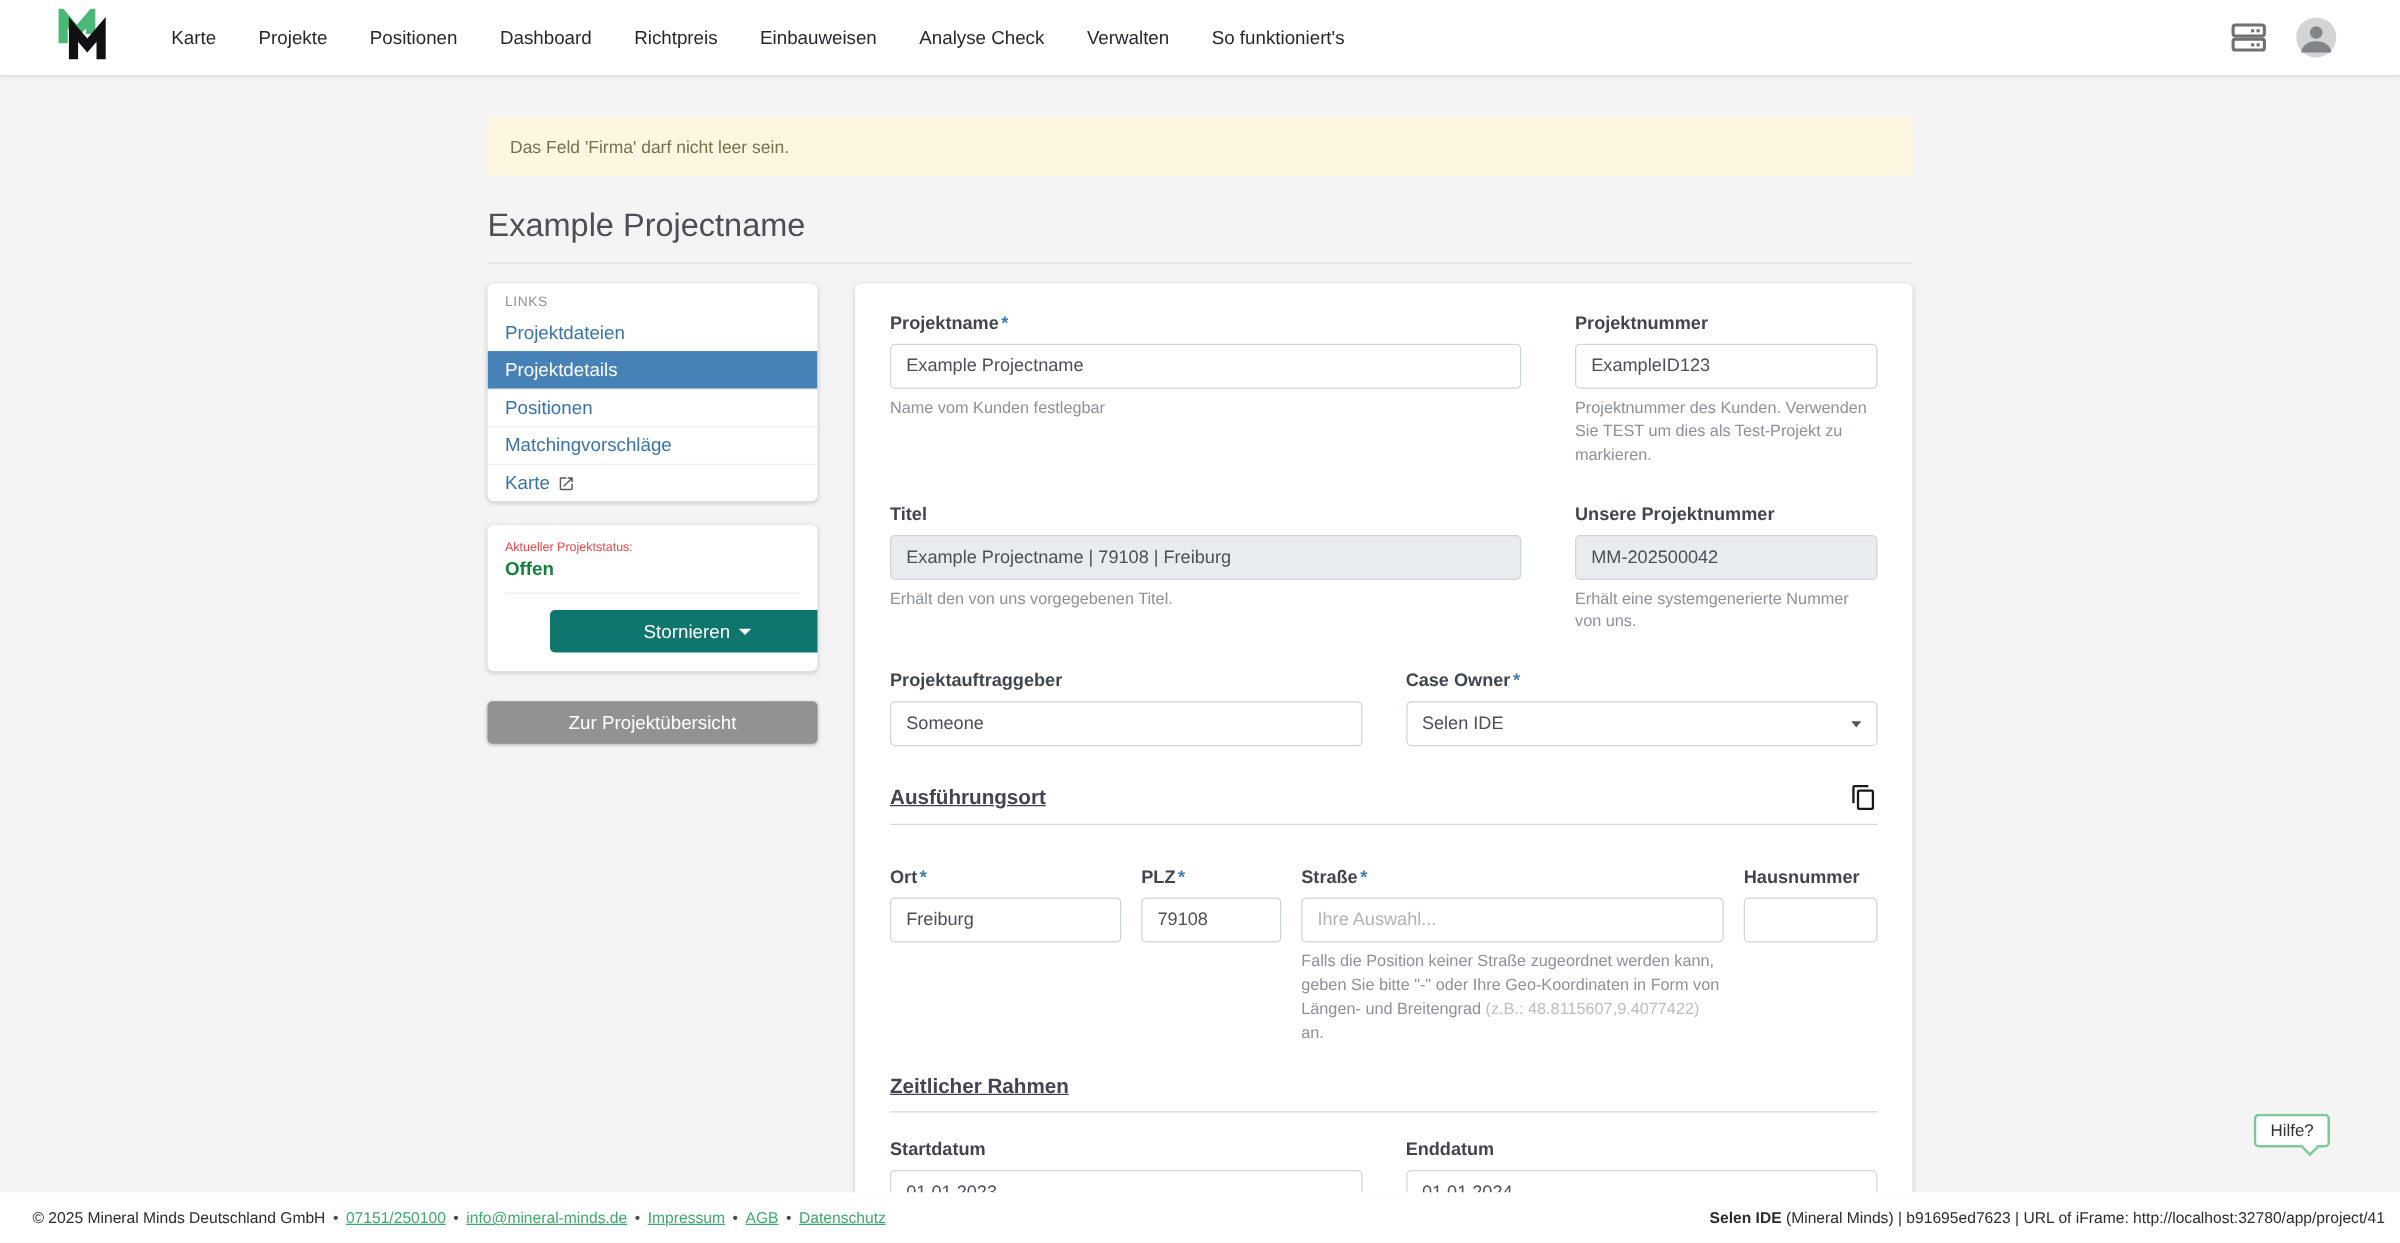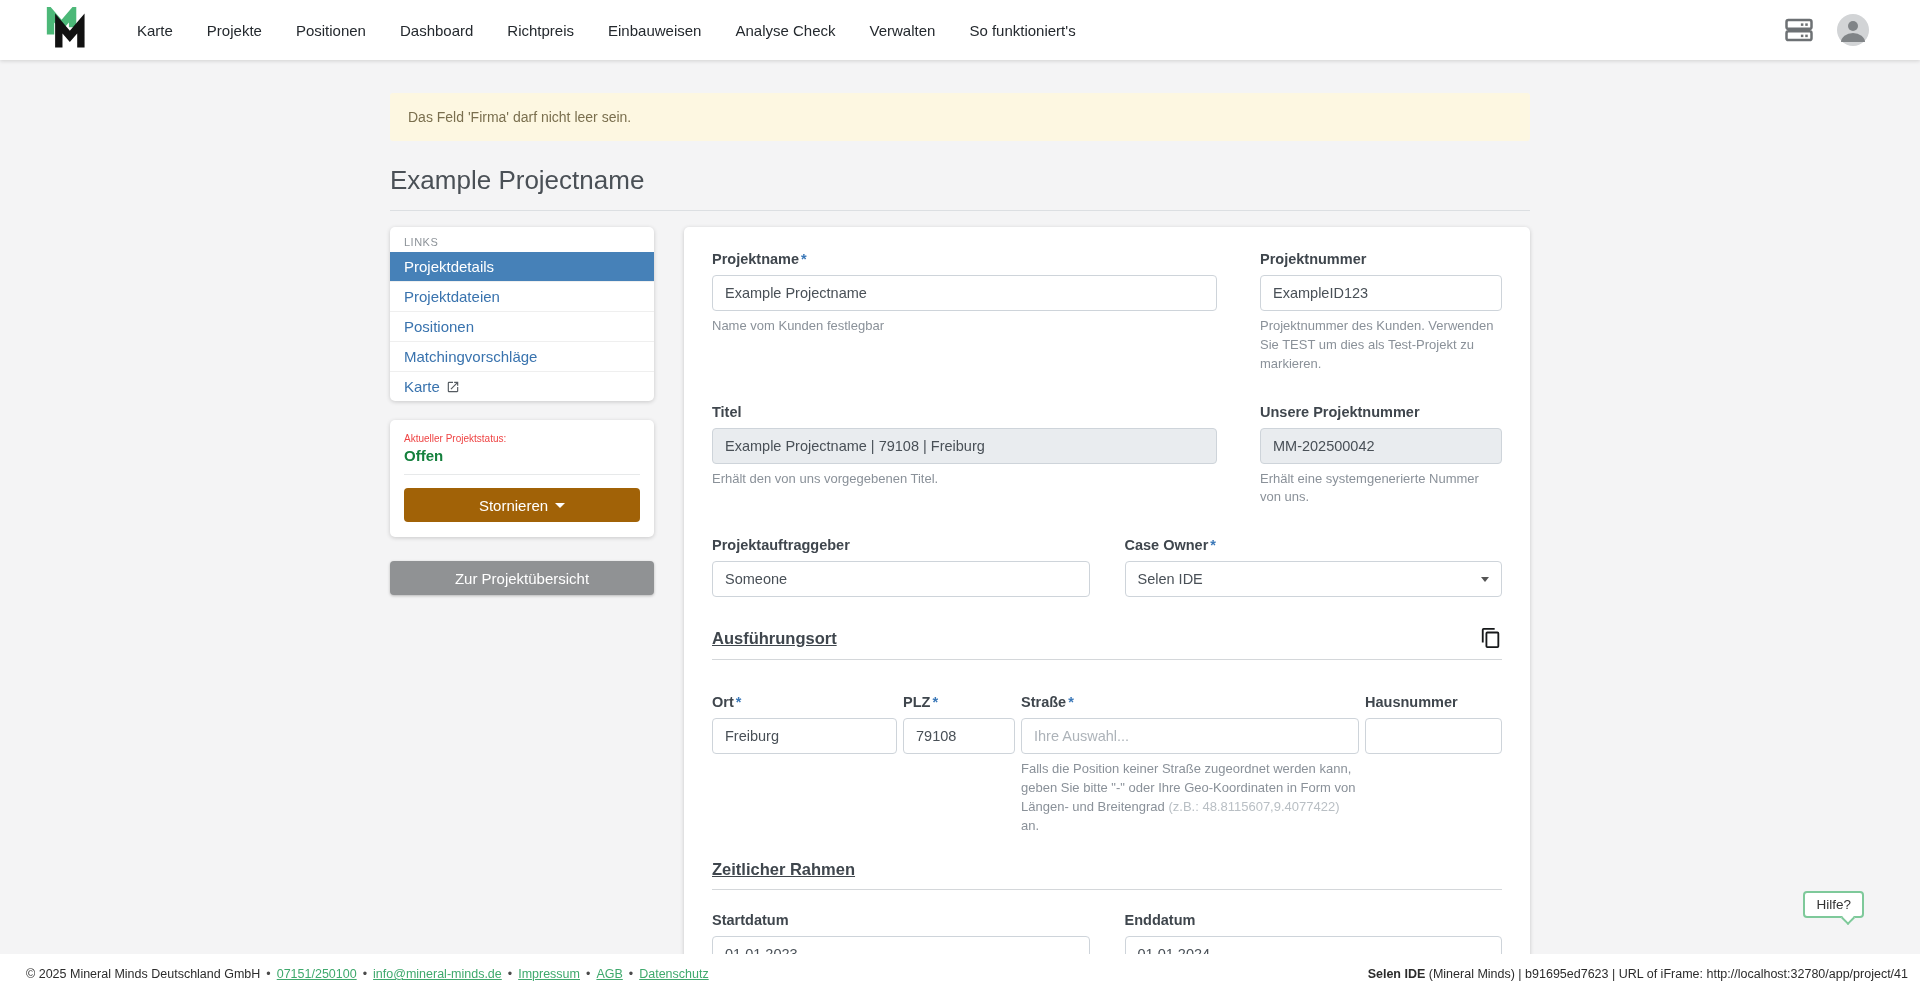--- a/index.html
+++ b/index.html
@@ -105,21 +105,21 @@
     gap: 7px;
     width: 100%;
     border: none;
     border-radius: 4px;
     height: 34px;
     font-size: 15px;
     color: #fff;
     cursor: pointer;
     font-family: "Liberation Sans", sans-serif;
   }
-  .btn-danger { background: #a16207; }
+  .btn-danger { background: #0f766e; margin-left: 36px; }
   .btn-gray { background: #909294; box-shadow: 0 1px 3px rgba(0,0,0,.25); }
   .caret-down {
     width: 0; height: 0;
     border-left: 5px solid transparent;
     border-right: 5px solid transparent;
     border-top: 5px solid #fff;
     display: inline-block;
   }
 
   
@@ -149,21 +149,21 @@
     background: #fff;
     font-family: "Liberation Sans", sans-serif;
   }
   .text-input::placeholder { color: #adb3b9; }
   .text-input:disabled, .text-input.disabled { background: #e9ecef; color: #495057; }
   .helper { font-size: 13px; color: #8a9199; margin-top: 6px; line-height: 1.45; }
   .helper .muted { color: #b9bfc4; }
 
   .grid-a { display: grid; grid-template-columns: 505px 1fr; column-gap: 43px; margin-bottom: 30px; }
   .grid-b { display: grid; grid-template-columns: 1fr 1fr; column-gap: 35px; margin-bottom: 30px; }
-  .grid-c { display: grid; grid-template-columns: 185px 112px 338px 1fr; column-gap: 6px; margin-bottom: 24px; margin-top: 34px; }
+  .grid-c { display: grid; grid-template-columns: 185px 112px 338px 1fr; column-gap: 16px; margin-bottom: 24px; margin-top: 34px; }
   .grid-c .span-helper { grid-column: 3; }
 
   .section-head {
     display: flex;
     align-items: center;
     justify-content: space-between;
     margin-top: 6px;
   }
   .section-title { font-size: 16.5px; font-weight: bold; color: #3f464d; text-decoration: underline; }
   .section-rule { border: none; border-top: 1px solid #d4d7da; margin: 10px 0 22px 0; }
@@ -275,25 +275,25 @@
       <span>Das Feld 'Firma' darf nicht leer sein.</span>
     </div>
 
     <h1 class="page-title">Example Projectname</h1>
 
     <div class="layout">
 
       <aside class="sidebar">
         <div class="card links-card">
           <div class="links-header">LINKS</div>
+          <a class="link-item">
+            <span>Projektdateien</span>
+          </a>
           <a class="link-item active">
             <span>Projektdetails</span>
-          </a>
-          <a class="link-item">
-            <span>Projektdateien</span>
           </a>
           <a class="link-item">
             <span>Positionen</span>
           </a>
           <a class="link-item">
             <span>Matchingvorschläge</span>
           </a>
           <a class="link-item">
             <span>Karte</span>
             <svg width="14" height="14" viewBox="0 0 24 24">

